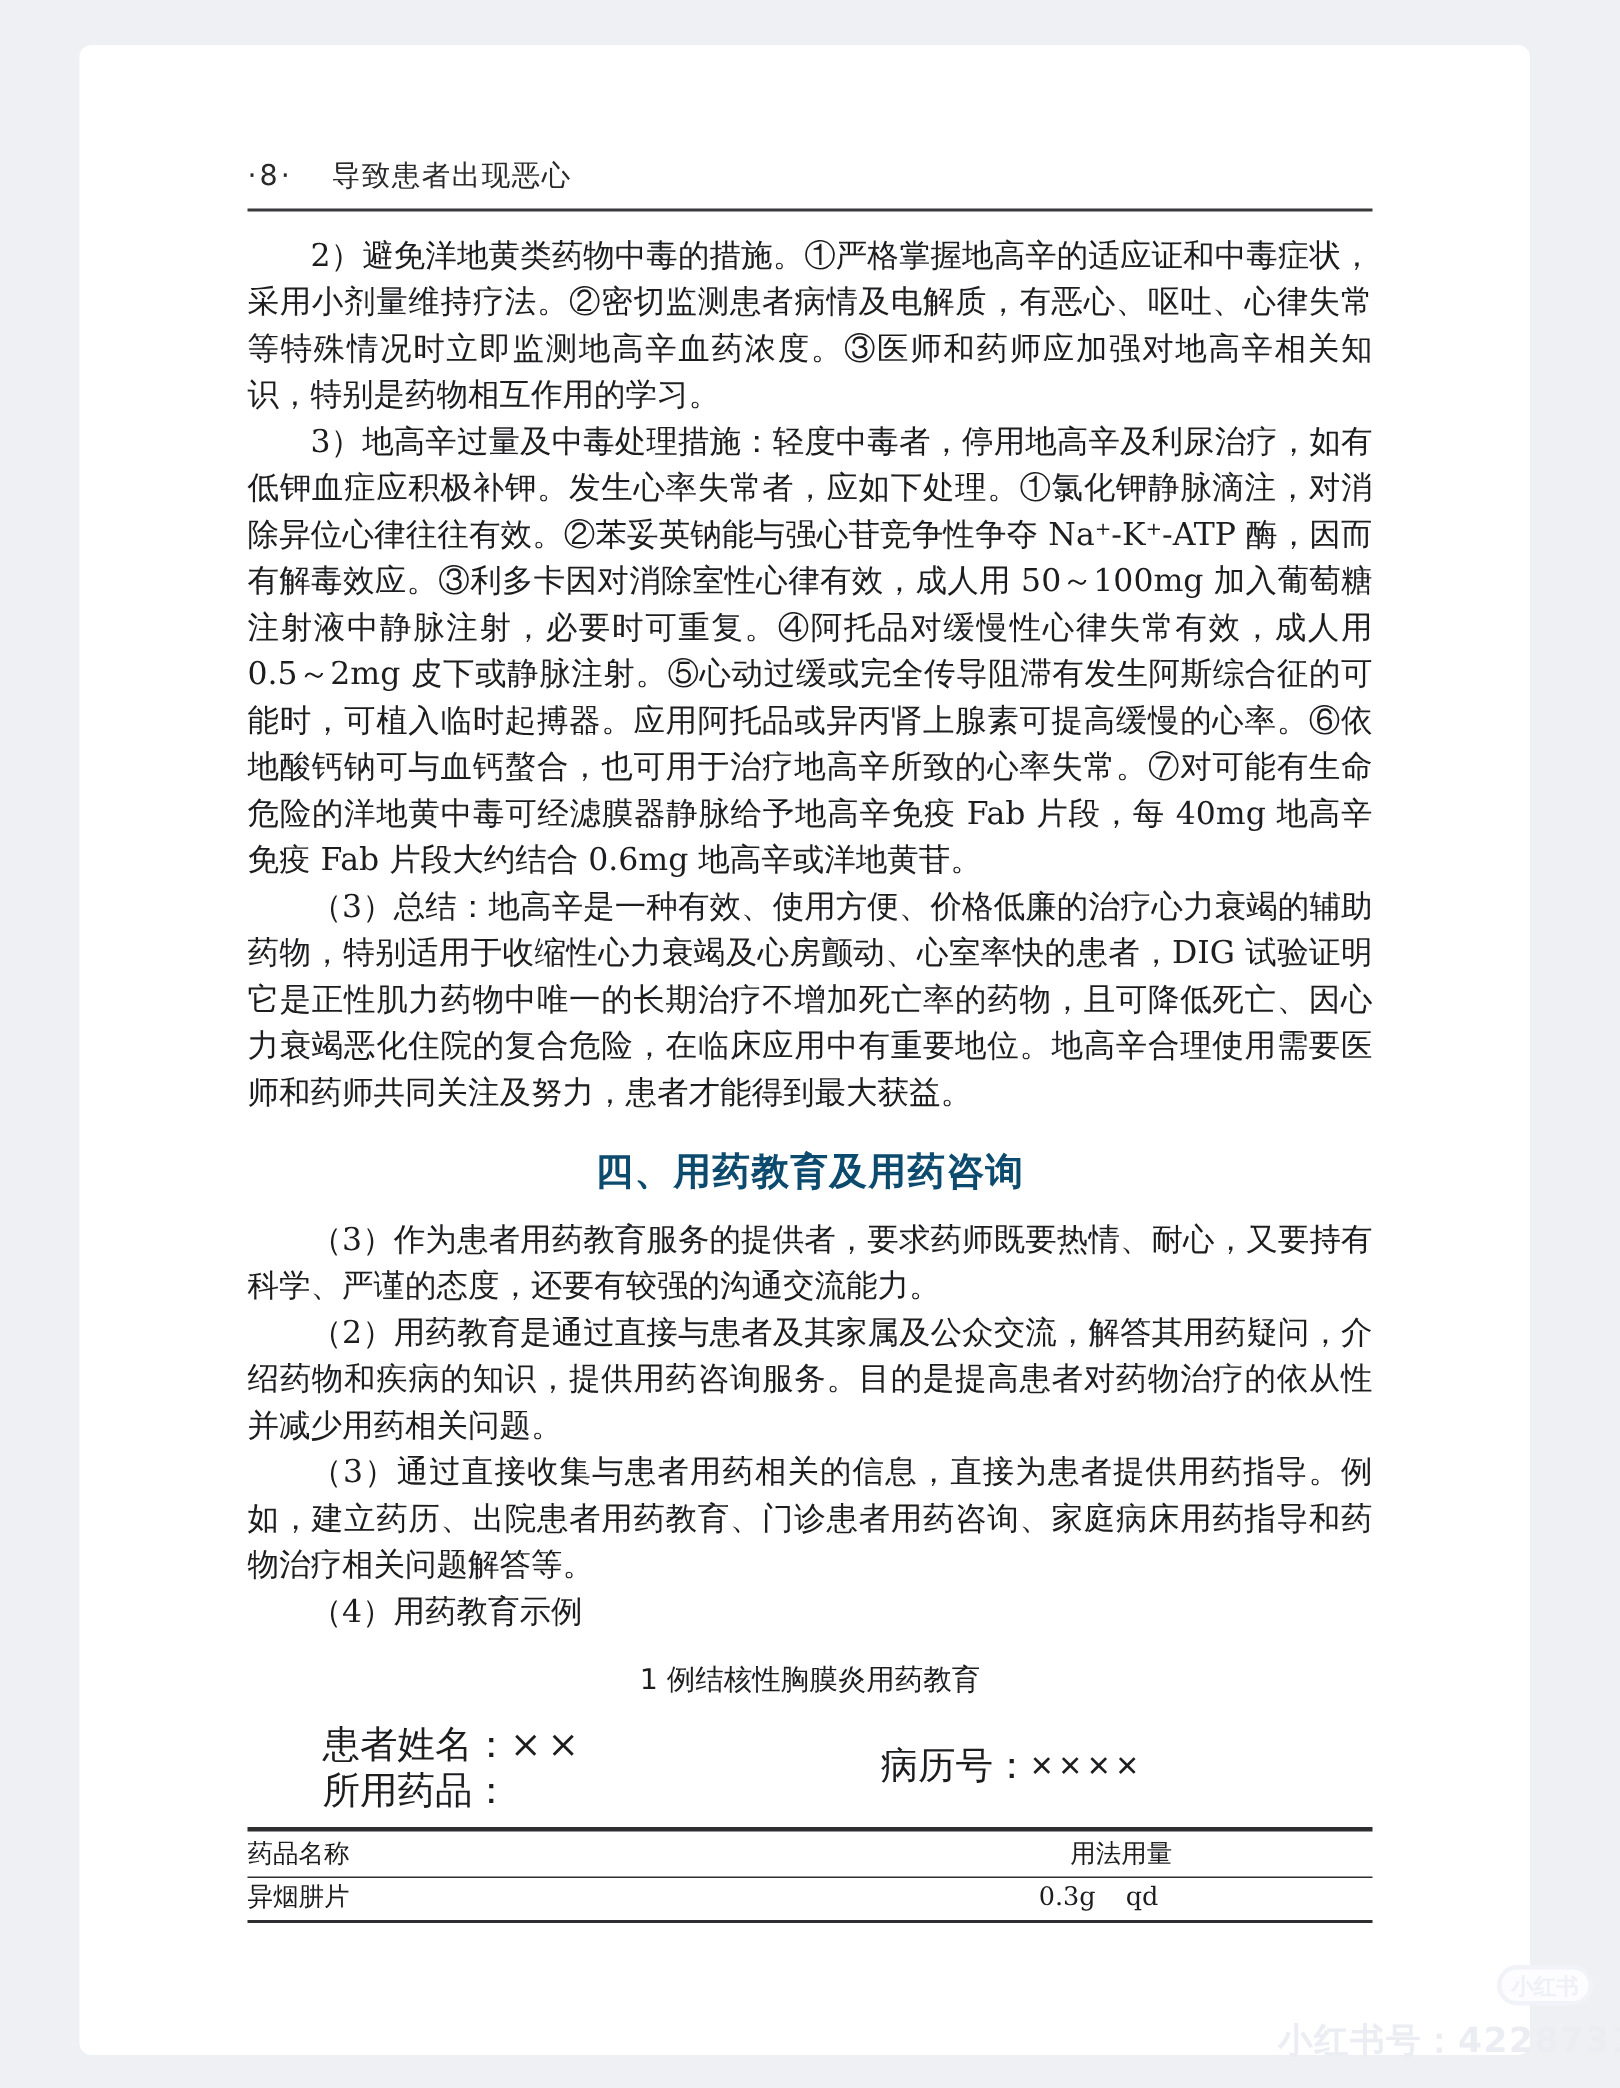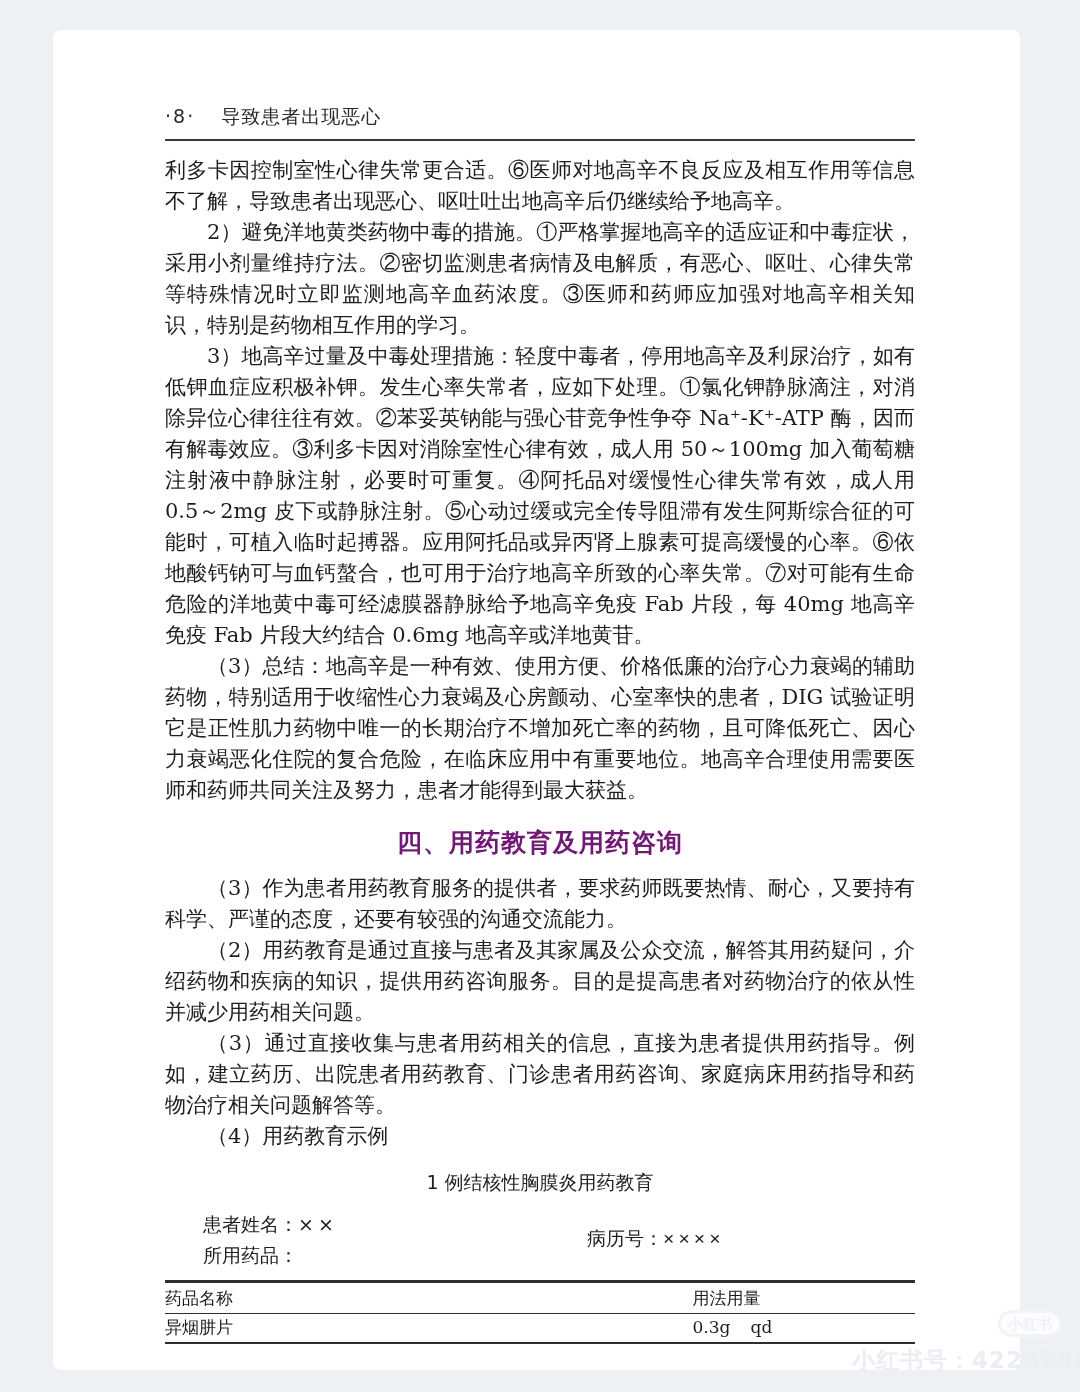--- a/index.html
+++ b/index.html
@@ -39,47 +39,47 @@
   
   .prose { margin-top: 14px; font-size: 21px; line-height: 31px; text-align: justify; }
   .para { text-indent: 2em; }
   .para.no-indent { text-indent: 0; }
 
   .section-heading {
     font-family: "DejaVu Sans", "Liberation Sans", sans-serif;
     font-weight: 700;
     font-size: 25px;
     text-align: center;
-    color: #701a75;
+    color: #0c4a6e;
     margin: 21px 0 15px 0;
     letter-spacing: 1px;
   }
 
   
   .example-title {
     font-family: "DejaVu Sans", "Liberation Sans", sans-serif;
     font-weight: 400;
     font-size: 19px;
     text-align: center;
     margin: 15px 0 11px 0;
   }
-  .field-row { position: relative; font-size: 19px; line-height: 31px; padding-left: 2em; }
+  .field-row { position: relative; font-size: 25px; line-height: 31px; padding-left: 2em; }
   .record-field { position: absolute; left: 422px; top: 16px; font-family: Liberation Mono, monospace; }
   .xmark { letter-spacing: 4px; }
 
   .drug-table { margin-top: 9px; font-size: 17px; border-bottom: 2.5px solid #2e2e30; }
   .t-double { border-top: 2px solid #2e2e30; height: 3px; border-bottom: 1.5px solid #2e2e30; }
   .thead-row {
     display: flex; align-items: center;
     height: 31px;
     border-bottom: 1.5px solid #2e2e30;
   }
   .trow { display: flex; align-items: center; height: 27.5px; }
   .c1 { flex: 0 0 55%; text-align: left; }
-  .th-usage { flex: 0 0 110px; margin-left: 115px; text-align: left; }
+  .th-usage { flex: 0 0 110px; margin-left: 115px; text-align: center; }
   .c2 { flex: 0 0 58px; margin-left: 115px; text-align: left; }
   .c3 { flex: 0 0 auto; text-align: left; }
 
   
   .wm-badge {
     position: absolute;
     left: 998px; top: 1310px;
     width: 64px; height: 27px;
     border-radius: 14px;
     background: rgba(253,253,255,0.95);
@@ -107,21 +107,20 @@
 
 <div class="sheet">
   <div class="content">
 
     <div class="page-header">
       <span class="page-num">·8·</span>
       <span class="book-title">导致患者出现恶心</span>
     </div>
 
     <div class="prose">
-      <p class="para no-indent">利多卡因控制室性心律失常更合适。⑥医师对地高辛不良反应及相互作用等信息不了解，导致患者出现恶心、呕吐吐出地高辛后仍继续给予地高辛。</p>
       <p class="para">2）避免洋地黄类药物中毒的措施。①严格掌握地高辛的适应证和中毒症状，采用小剂量维持疗法。②密切监测患者病情及电解质，有恶心、呕吐、心律失常等特殊情况时立即监测地高辛血药浓度。③医师和药师应加强对地高辛相关知识，特别是药物相互作用的学习。</p>
       <p class="para">3）地高辛过量及中毒处理措施：轻度中毒者，停用地高辛及利尿治疗，如有低钾血症应积极补钾。发生心率失常者，应如下处理。①氯化钾静脉滴注，对消除异位心律往往有效。②苯妥英钠能与强心苷竞争性争夺 Na⁺-K⁺-ATP 酶，因而有解毒效应。③利多卡因对消除室性心律有效，成人用 50～100mg 加入葡萄糖注射液中静脉注射，必要时可重复。④阿托品对缓慢性心律失常有效，成人用 0.5～2mg 皮下或静脉注射。⑤心动过缓或完全传导阻滞有发生阿斯综合征的可能时，可植入临时起搏器。应用阿托品或异丙肾上腺素可提高缓慢的心率。⑥依地酸钙钠可与血钙螯合，也可用于治疗地高辛所致的心率失常。⑦对可能有生命危险的洋地黄中毒可经滤膜器静脉给予地高辛免疫 Fab 片段，每 40mg 地高辛免疫 Fab 片段大约结合 0.6mg 地高辛或洋地黄苷。</p>
       <p class="para">（3）总结：地高辛是一种有效、使用方便、价格低廉的治疗心力衰竭的辅助药物，特别适用于收缩性心力衰竭及心房颤动、心室率快的患者，DIG 试验证明它是正性肌力药物中唯一的长期治疗不增加死亡率的药物，且可降低死亡、因心力衰竭恶化住院的复合危险，在临床应用中有重要地位。地高辛合理使用需要医师和药师共同关注及努力，患者才能得到最大获益。</p>
 
       <h2 class="section-heading">四、用药教育及用药咨询</h2>
 
       <p class="para">（3）作为患者用药教育服务的提供者，要求药师既要热情、耐心，又要持有科学、严谨的态度，还要有较强的沟通交流能力。</p>
       <p class="para">（2）用药教育是通过直接与患者及其家属及公众交流，解答其用药疑问，介绍药物和疾病的知识，提供用药咨询服务。目的是提高患者对药物治疗的依从性并减少用药相关问题。</p>
       <p class="para">（3）通过直接收集与患者用药相关的信息，直接为患者提供用药指导。例如，建立药历、出院患者用药教育、门诊患者用药咨询、家庭病床用药指导和药物治疗相关问题解答等。</p>
       <p class="para">（4）用药教育示例</p>

